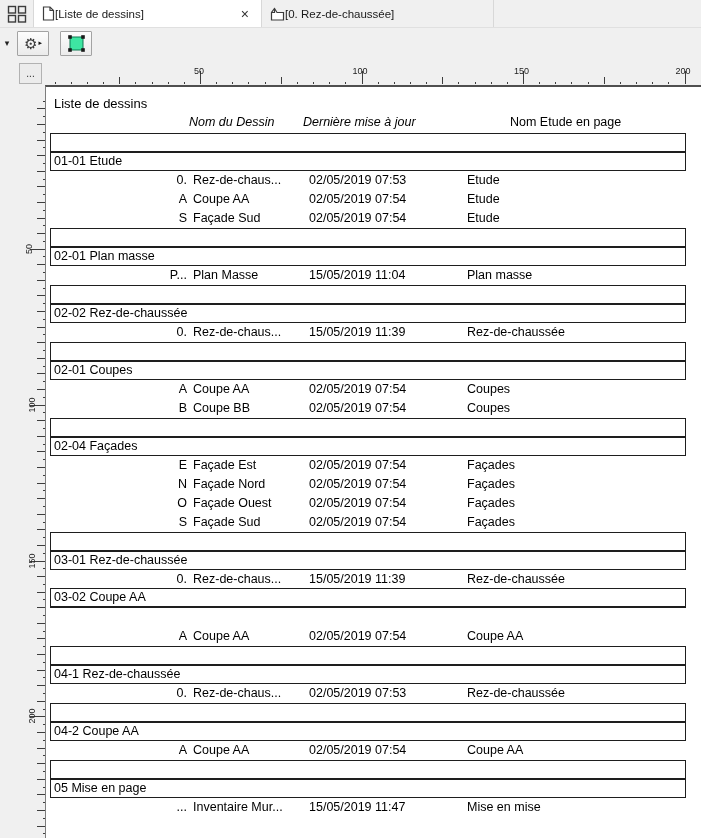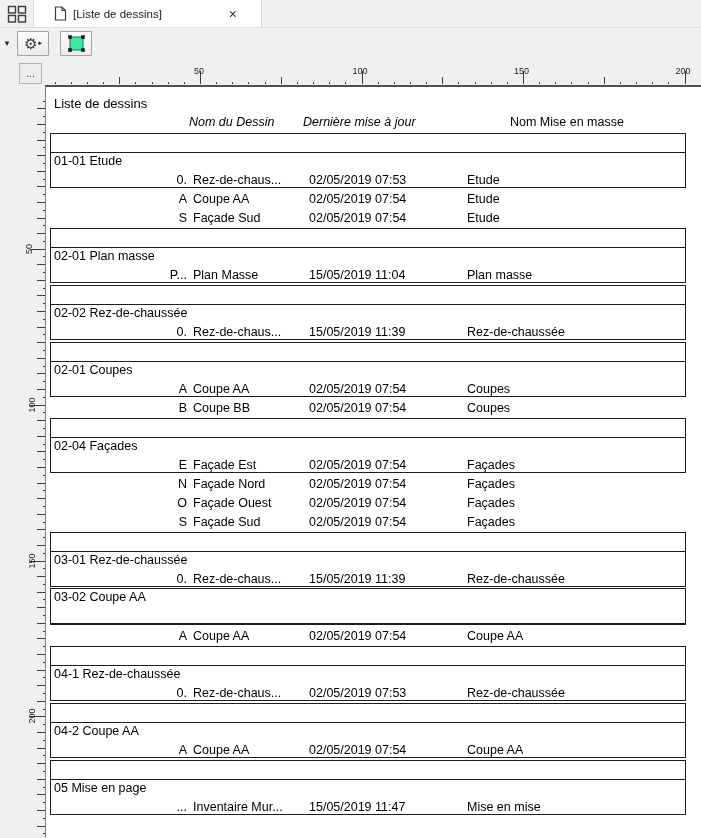--- a/index.html
+++ b/index.html
@@ -2,21 +2,21 @@
 <html><head>
 <meta charset="utf-8">
 <style>
   *{margin:0;padding:0;box-sizing:border-box;}
   html,body{width:701px;height:838px;overflow:hidden;background:#f0f0f0;
     font-family:"Liberation Sans",sans-serif;}
   
   .tabbar{height:28px;background:#f0f0f0;display:flex;align-items:stretch;
     border-bottom:1px solid #e0e0e0;}
   .grid-btn{width:33px;display:flex;align-items:center;justify-content:center;cursor:pointer;}
-  .tab{display:flex;align-items:center;gap:6px;padding:0 20px;font-size:11.5px;color:#1a1a1a;
+  .tab{display:flex;align-items:center;padding:0 8px;font-size:11.5px;color:#1a1a1a;
     border-right:1px solid #d8d8d8;white-space:nowrap;overflow:hidden;}
   .tab.active{background:#fff;border-left:1px solid #d8d8d8;}
   .tab.t1{width:229px;}
   .tab.t2{width:232px;}
   .tab.t3{flex:1;border-right:none;}
   .tablabel{overflow:hidden;text-overflow:ellipsis;}
   .tabclose{margin-left:auto;font-size:14px;color:#333;line-height:1;padding:0 4px;cursor:pointer;}
   .iconwrap{position:relative;display:inline-flex;}
   .notifdot{position:absolute;right:-3px;top:-3px;width:6px;height:6px;border-radius:50%;}
   
@@ -43,21 +43,21 @@
   .vtick.major{width:15px;}.vtick.mid{width:8px;}.vtick.dot{width:2px;}
   .vlab{position:absolute;left:-2px;font-size:9px;font-weight:normal;color:#222;
     transform:translate(0,-50%) rotate(-90deg);}
   .page{position:absolute;left:45px;top:27px;right:0;bottom:0;background:#fff;
     border-top:2px solid #4f4f4f;border-left:1px solid #7d7d7d;overflow:hidden;}
   
   .doc-title{position:absolute;left:8px;top:9px;font-size:13px;color:#000;}
   .ch{position:absolute;top:28px;font-size:12.5px;color:#000;}
   .ch.it{font-style:italic;}
   .ch1{left:143px;}.ch2{left:257px;}.ch3{left:464px;}
-  .tbox{position:absolute;left:4px;width:636px;height:36px;border:1px solid #1e1e1e;background:#fff;}
+  .tbox{position:absolute;left:4px;width:636px;height:19px;border:1px solid #1e1e1e;background:#fff;}
   .tbox.sechead{font-size:12.5px;line-height:17px;padding-left:3px;color:#000;}
   .trow{position:absolute;left:4px;width:636px;height:19px;font-size:12.5px;line-height:19px;color:#000;}
   .cid{position:absolute;left:0;width:137px;text-align:right;}
   .cname{position:absolute;left:143px;}
   .cdate{position:absolute;left:259px;}
   .clayout{position:absolute;left:417px;}
   svg{display:block;}
 </style>
 </head>
 <body>
@@ -73,20 +73,27 @@
       </g>
     </svg>
   </div>
   <div class="tab t1 active">
     <svg width="13" height="15" viewBox="0 0 13 15">
       <path d="M1.5,1 H8 L11.5,4.5 V14 H1.5 Z" fill="#fff" stroke="#3c3c3c" stroke-width="1.2"></path>
       <path d="M8,1 V4.5 H11.5" fill="none" stroke="#3c3c3c" stroke-width="1.2"></path>
     </svg>
     <span class="tablabel">[Liste de dessins]</span>
     <span class="tabclose">×</span>
+  </div>
+  <div class="tab t2">
+    <svg width="15" height="14" viewBox="0 0 15 14">
+      <path d="M1.5,13 V5.5 L4.5,1.5 L7,5.5 H13.5 V13 Z" fill="#fff" stroke="#3c3c3c" stroke-width="1.2"></path>
+      <path d="M4.5,1.5 V5.5 H1.5" fill="none" stroke="#3c3c3c" stroke-width="1.2"></path>
+    </svg>
+    <span class="tablabel">[0. Rez-de-chaussée]</span>
   </div>
 </div>
 
 <div class="toolbar">
   <span class="tb-caret">▾</span>
   <button class="tbtn">
     <span class="gear">⚙</span>
     <span class="flyout">▸</span>
   </button>
   <button class="tbtn marquee">
@@ -248,21 +255,21 @@
       <i class="vtick dot" style="top: 748.325px;"></i>
       <b class="vlab" style="top: 163.7px;">50</b>
       <b class="vlab" style="top: 319.6px;">100</b>
       <b class="vlab" style="top: 475.5px;">150</b>
       <b class="vlab" style="top: 631.4px;">200</b>
     </div>
   <div class="page">
     <div class="doc-title">Liste de dessins</div>
     <span class="ch ch1 it">Nom du Dessin</span>
     <span class="ch ch2 it">Dernière mise à jour</span>
-    <span class="ch ch3">Nom Mise en masse</span>
+    <span class="ch ch3">Nom Etude en page</span>
     <div id="docbody">
         <div class="tbox empty" style="top: 46px;"></div>
         <div class="tbox sechead" style="top: 65px;">01-01 Etude</div>
         <div class="trow" style="top: 84px;">
           <span class="cid">0.</span>
           <span class="cname">Rez-de-chaus...</span>
           <span class="cdate">02/05/2019 07:53</span>
           <span class="clayout">Etude</span>
         </div>
         <div class="trow" style="top: 103px;">

